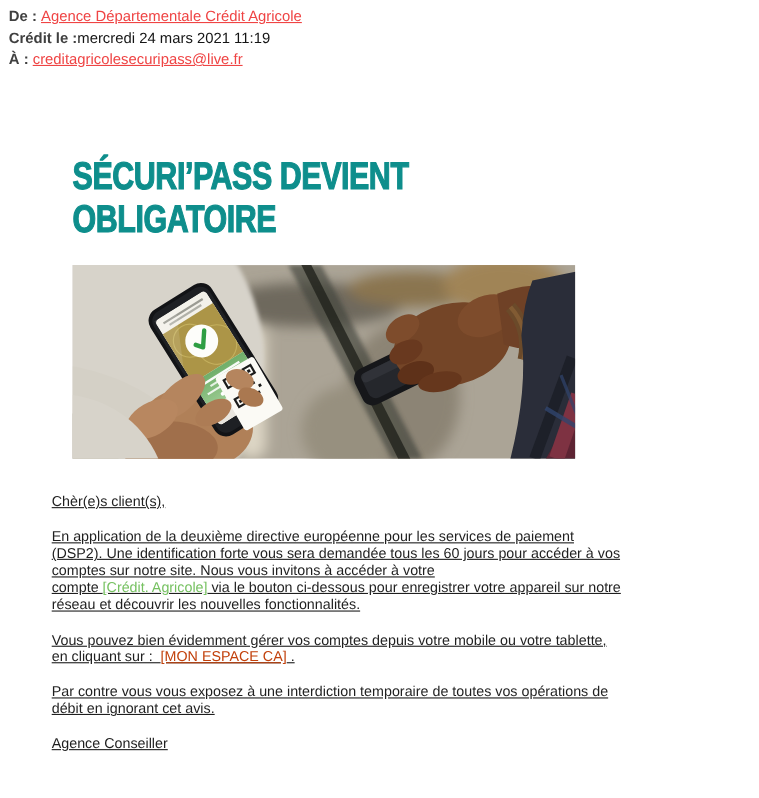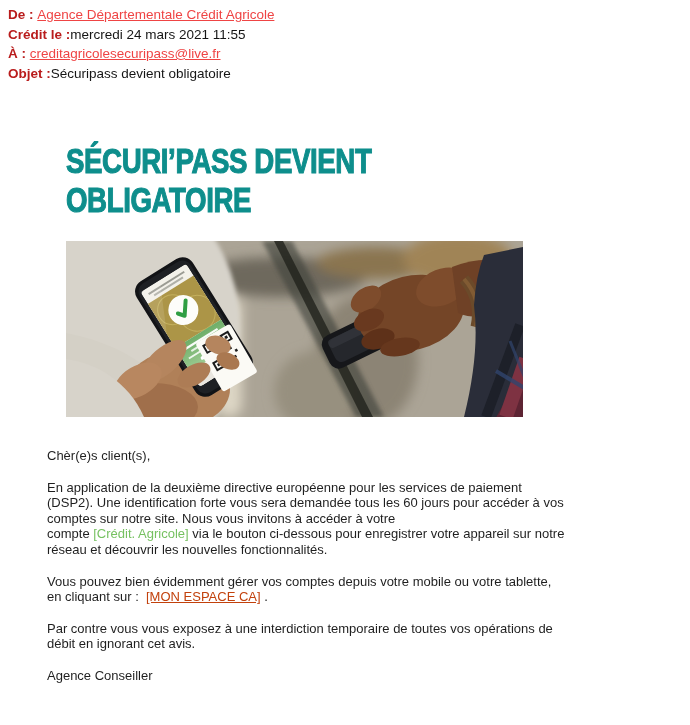--- a/index.html
+++ b/index.html
@@ -6,55 +6,54 @@
   .page {
     position:relative; width:690px; height:725px; overflow:hidden;
     background:#ffffff; font-family:"Liberation Sans", sans-serif;
     color:#1f1f1f;
   }
   
   .headers {
     position:absolute; left:8px; top:5px;
     font-size:13.5px; line-height:19.5px; color:#151515;
   }
-  .hlabel { font-weight:bold; color:#b91c1c; }
+  .hlabel { font-weight:bold; color:#404040; }
   .hlink  { color:#ef4444; text-decoration:underline; cursor:pointer; }
   .hval   { color:#151515; }
   
   .hero-heading {
     position:absolute; left:66px; top:141px; margin:0;
     color:#0e8e8c; font-size:35px; line-height:39px; font-weight:bold;
     letter-spacing:-0.5px; white-space:pre-line;
   }
   .hero-heading .squeeze {
     display:inline-block; transform:scaleX(0.79); transform-origin:0 0;
     -webkit-text-stroke:1.1px #0e8e8c;
   }
   
   .hero-photo { position:absolute; left:66px; top:241px; width:457px; height:176px; }
   .hero-photo svg { display:block; }
   
   .bodytext {
     position:absolute; left:47px; top:448px; width:610px;
     font-size:13px; line-height:15.6px; color:#1f1f1f;
   }
-  .bodytext p { margin:0 0 16px 0; white-space:pre-line; }
+  .bodytext p { margin:0 0 16px 0; white-space:pre-line;text-decoration:underline; }
   .green-text { color:#76c161; }
   .green-link { color:#c2410c; text-decoration:underline; cursor:pointer; }
 </style>
 </head>
 <body>
 
 <div class="page">
 
   <div class="headers">
     <div><span class="hlabel">De : </span><a class="hlink">Agence Départementale Crédit Agricole</a></div>
-    <div><span class="hlabel">Crédit le :</span><span class="hval">mercredi 24 mars 2021 11:55</span></div>
+    <div><span class="hlabel">Crédit le :</span><span class="hval">mercredi 24 mars 2021 11:19</span></div>
     <div><span class="hlabel">À : </span><a class="hlink">creditagricolesecuripass@live.fr</a></div>
-    <div><span class="hlabel">Objet :</span><span class="hval">Sécuripass devient obligatoire</span></div>
   </div>
 
   <h1 class="hero-heading"><span class="squeeze">SÉCURI’PASS DEVIENT
 OBLIGATOIRE</span></h1>
 
   <div class="hero-photo">
     <svg width="457" height="176" viewBox="0 0 457 176">
       <defs>
         <filter id="blurBg" x="-30%" y="-30%" width="160%" height="160%">
             <feGaussianBlur stdDeviation="6"></feGaussianBlur>

